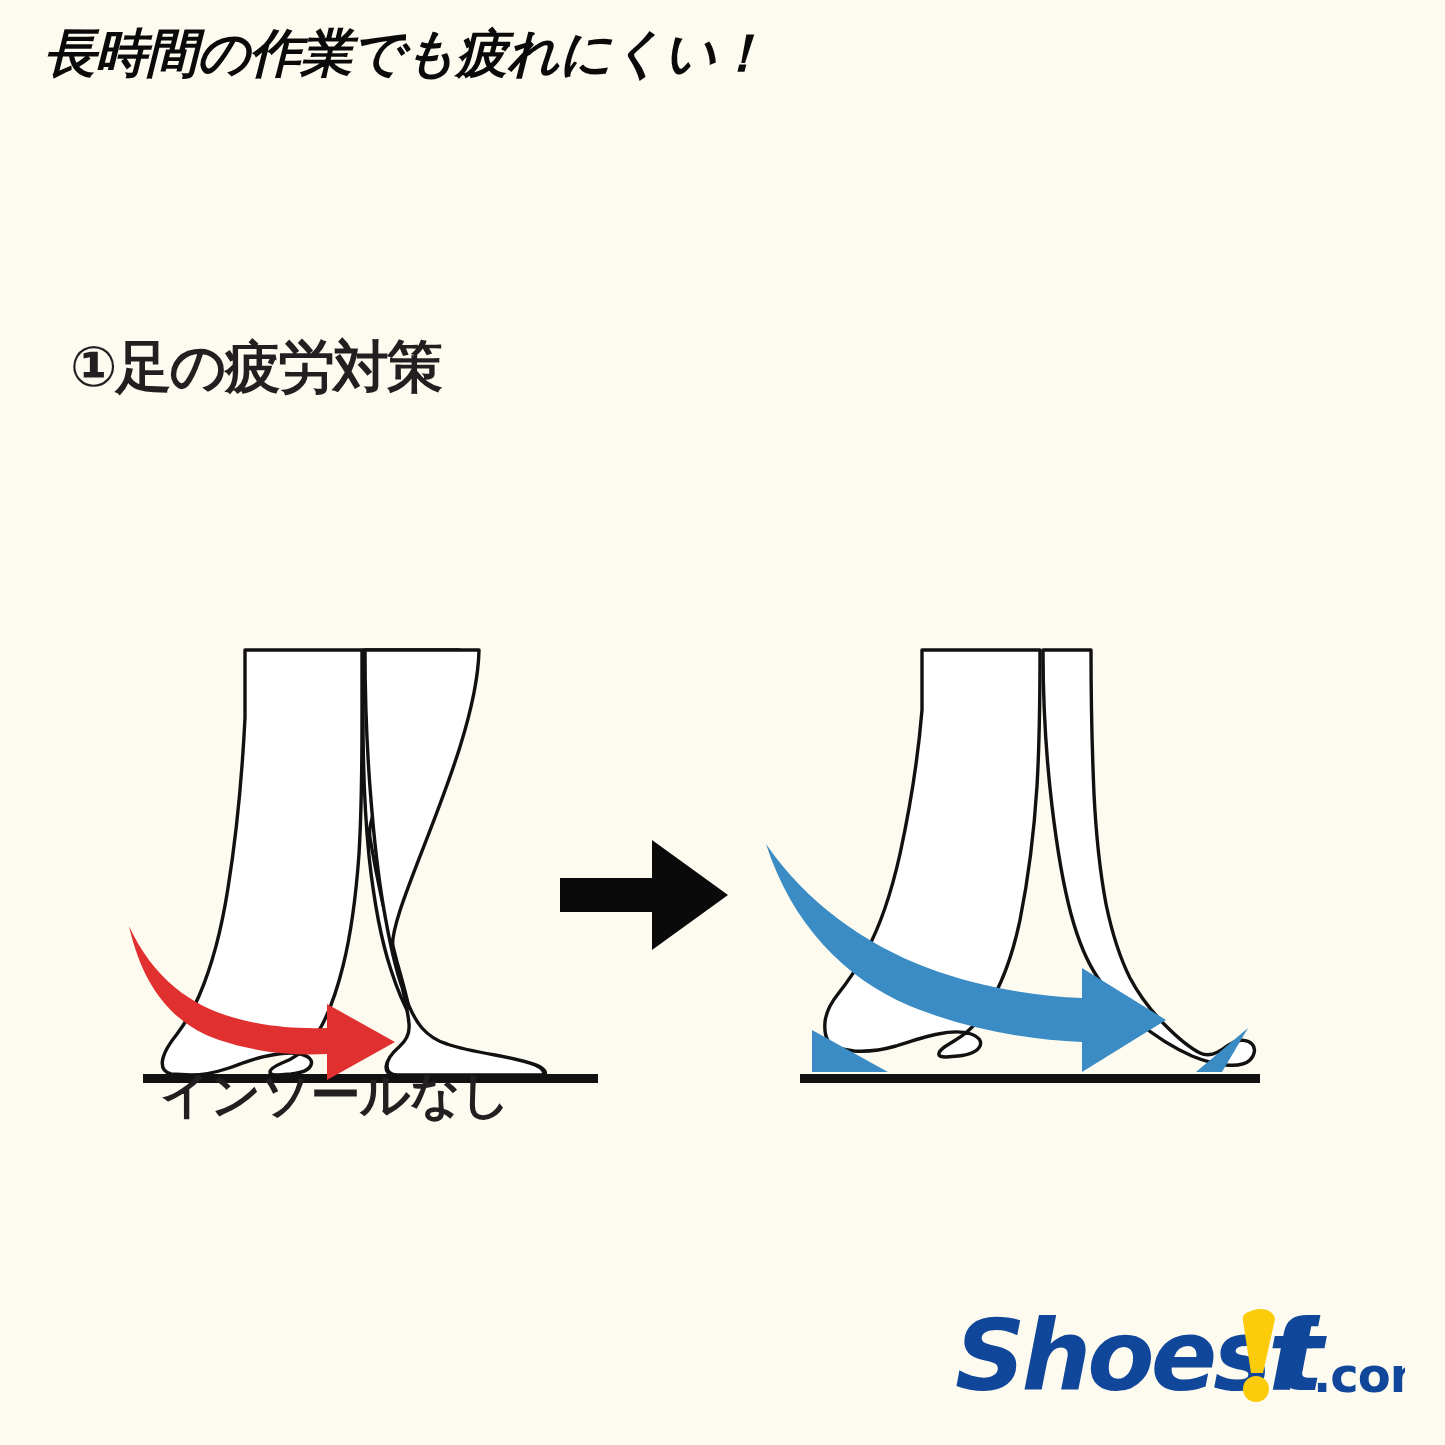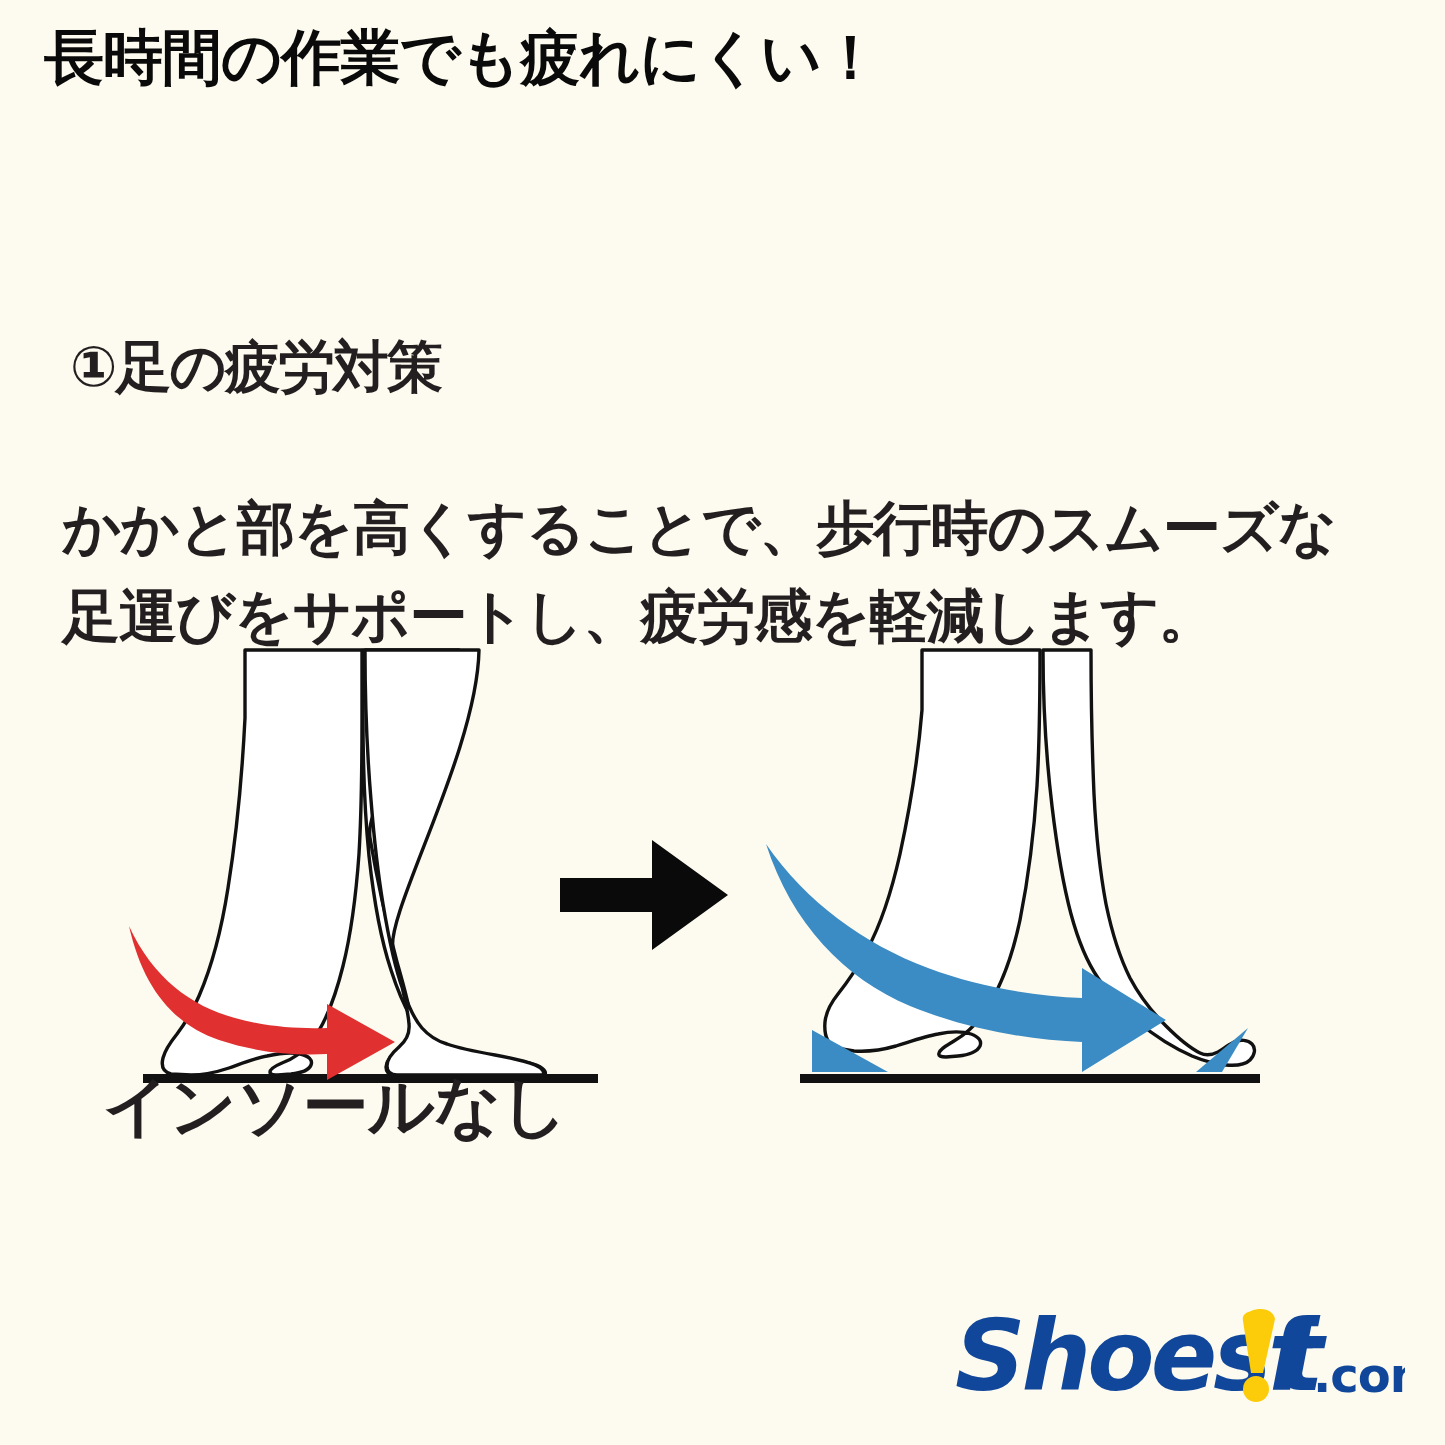--- a/index.html
+++ b/index.html
@@ -19,26 +19,27 @@
     width: 1445px;
     height: 1445px;
     background: #fdfbef;
   }
 
   
   .kicker {
     position: absolute;
     left: 44px;
     top: 26px;
-    font-size: 60px;
+    font-size: 52px;
     font-weight: 700;
     line-height: 1.05;
     color: #0a0a0a;
     letter-spacing: -1px;
     white-space: nowrap;
+    font-style: italic;
   }
   .title {
     position: absolute;
     left: 40px;
     top: 112px;
     font-size: 96px;
     font-weight: 700;
     line-height: 1.05;
     color: #0a0a0a;
     letter-spacing: -2px;
@@ -85,21 +86,21 @@
     top: 0;
     width: 560px;
     height: 500px;
   }
   .fig-left  { left: 95px; }
   .fig-right { left: 760px; }
 
   .fig-caption {
     position: absolute;
     top: 1062px;
-    font-size: 66px;
+    font-size: 50px;
     font-weight: 700;
     color: #231f20;
     letter-spacing: -1px;
     white-space: nowrap;
     text-align: center;
   }
   .cap-left  { left: 100px; width: 470px; }
   .cap-right { left: 775px; width: 490px; }
 
   
@@ -122,24 +123,20 @@
 </style>
 </head>
 <body>
 
 <div id="poster">
 
   <div class="kicker">長時間の作業でも疲れにくい！</div>
 
   <div class="section-heading">①足の疲労対策</div>
 
-  <div class="body-copy">
-    <span class="line">かかと部を高くすることで、歩行時のスムーズな</span>
-    <span class="line">足運びをサポートし、疲労感を軽減します。</span>
-  </div>
 
   <div class="figure-area">
 
     <svg class="fig fig-left" viewBox="0 0 560 500" xmlns="http://www.w3.org/2000/svg">
 
       <path d="M150 2
                L150 70
                C147 130 141 190 133 240
                C126 285 117 318 104 348
                C96 367 88 378 82 386

